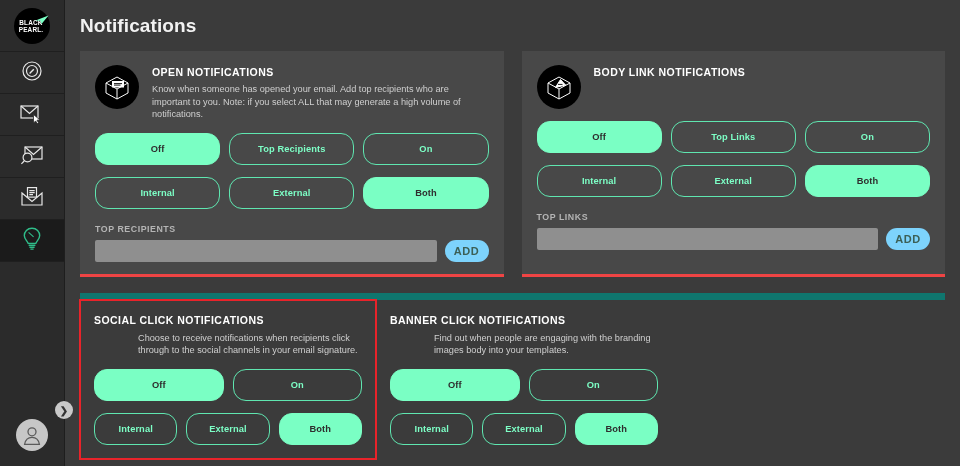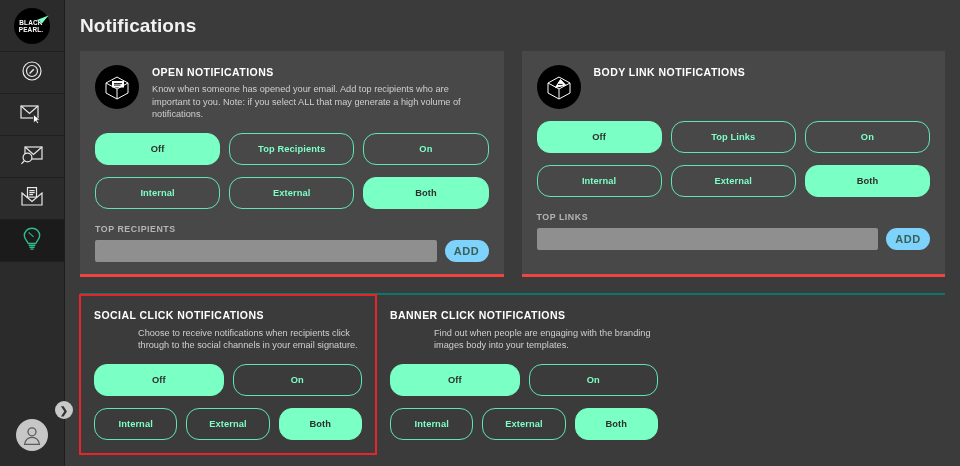--- a/index.html
+++ b/index.html
@@ -107,21 +107,21 @@
     width: 44px; height: 22px; border-radius: 11px;
     background: #7dd3fc; color: #3b5f55;
     font-size: 11px; font-weight: bold; letter-spacing: .5px;
     display: flex; align-items: center; justify-content: center;
     cursor: pointer; flex: 0 0 44px;
   }
 
   
   .lower {
     margin: 16px 15px 0 15px;
-    border-top: 2px solid #0f766e;
+    border-top: 7px solid #0f766e;
     display: flex; position: relative;
   }
   .lower-panel { width: 296px; padding: 14px 14px 14px 14px; position: relative; }
   .lower-panel.highlight {
     outline: 2px solid #e8232a; outline-offset: -1px;
   }
   .sec-title {
     color: #ffffff; font-size: 10.5px; font-weight: bold;
     letter-spacing: .45px; margin-bottom: 6px;
   }

